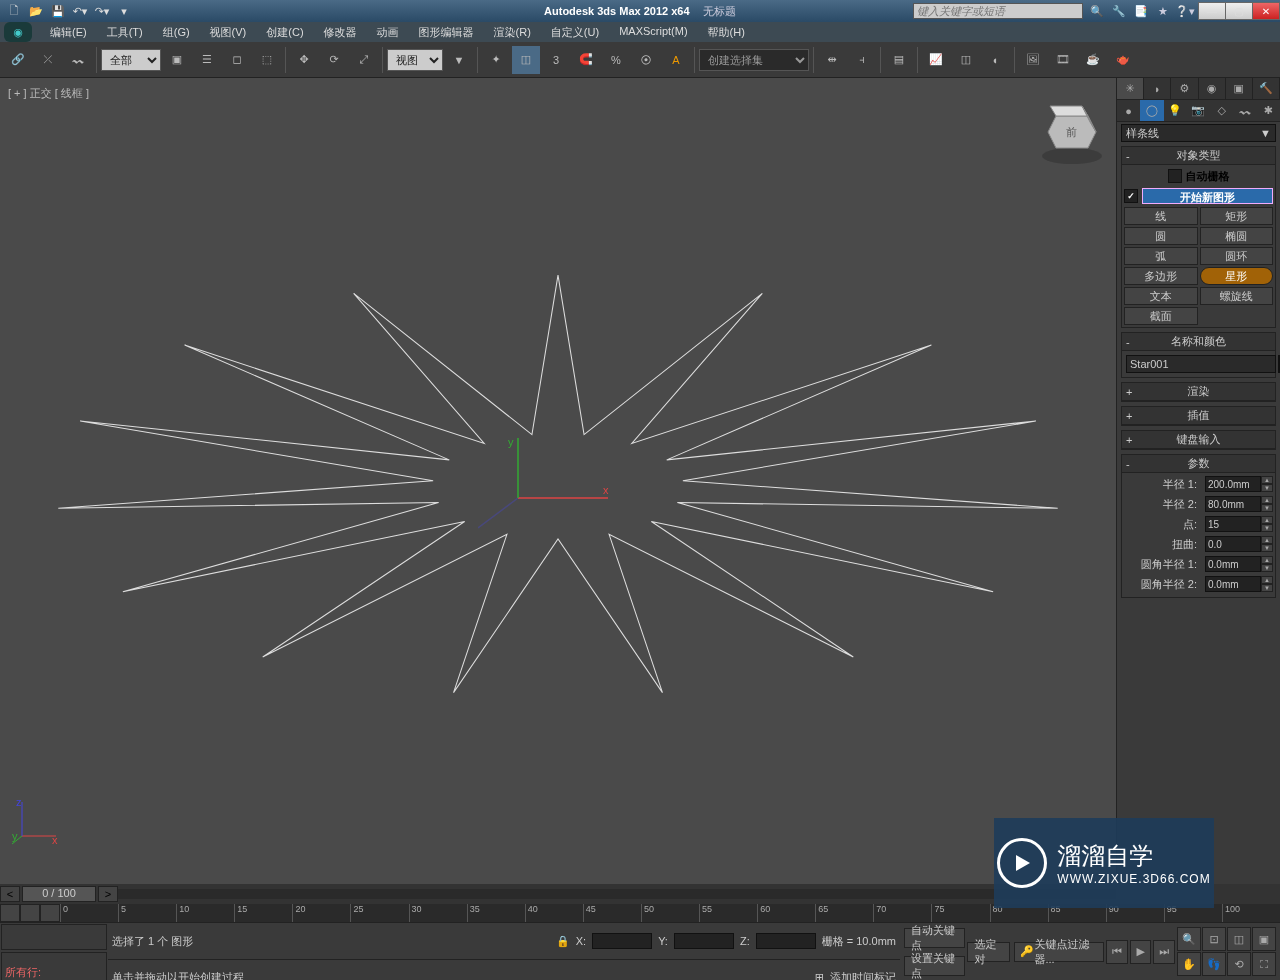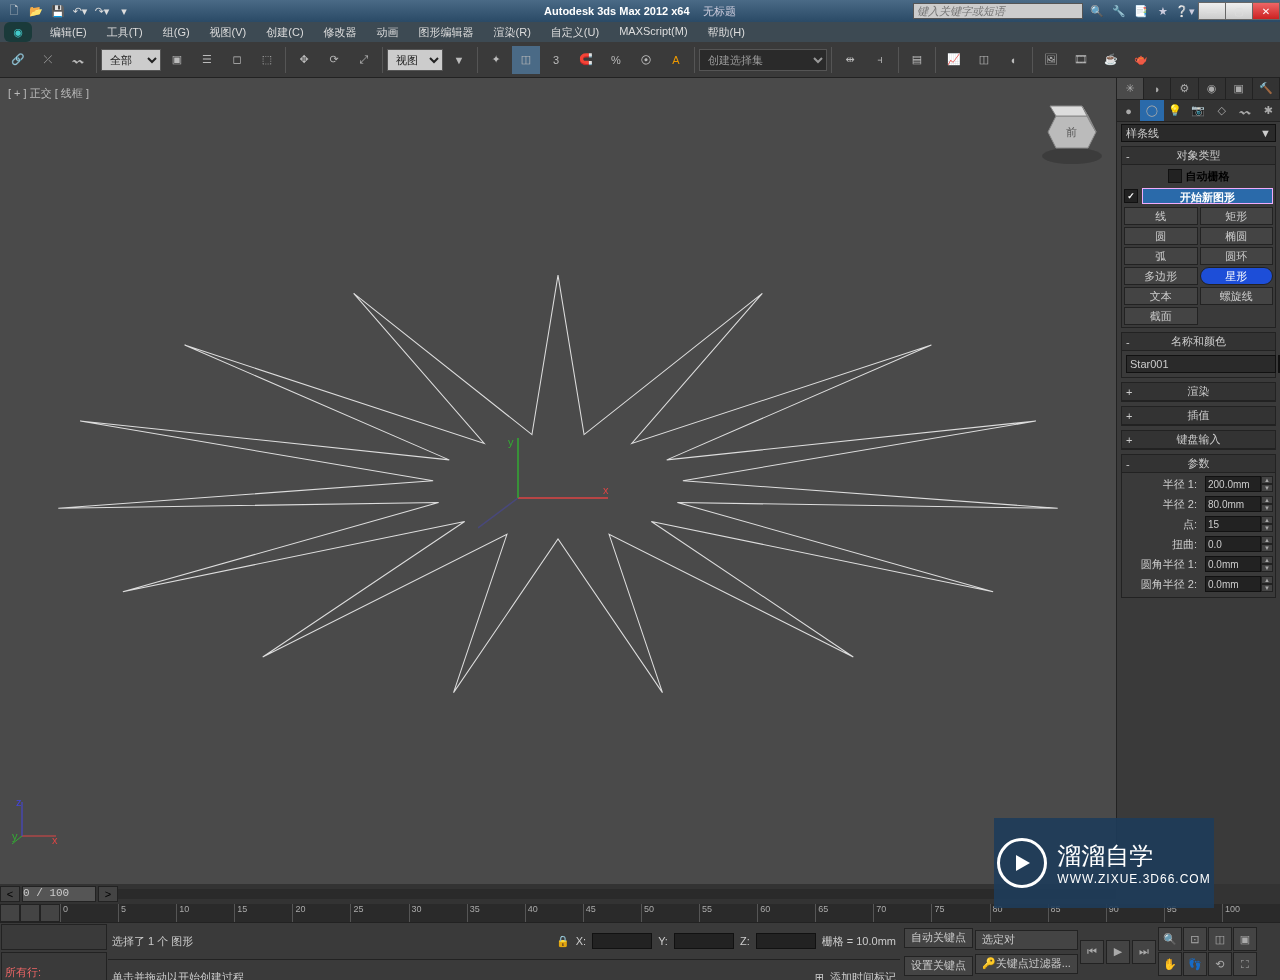--- a/index.html
+++ b/index.html
@@ -55,37 +55,37 @@
 .rollout { border: 1px solid #222; margin: 2px 4px; background: #3a3a3a; }
 .rollout-header { height: 18px; background: #333; color: #ccc; display: flex; align-items: center; justify-content: center; position: relative; border-bottom: 1px solid #222; }
 .rollout-header .toggle { position: absolute; left: 4px; }
 .rollout-body { padding: 2px; }
 .rollout-body .row { display: flex; align-items: center; height: 18px; margin-bottom: 2px; font-weight: bold; }
 .rollout-body .chk { width: 14px; height: 14px; background: #222; border: 1px solid #111; margin-right: 4px; display: flex; align-items: center; justify-content: center; font-size: 9px; color: #fff; }
 .rollout-body .chk.checked::before { content: "✓"; }
 .rollout-body .row-label { flex: 1; background: #2a6aaa; color: #fff; text-align: center; height: 16px; line-height: 16px; border: 1px solid #f0abfc; }
 .obj-grid { display: grid; grid-template-columns: 1fr 1fr; gap: 2px; }
 .obj-btn { height: 18px; background: #444; border: 1px solid #222; color: #ccc; display: flex; align-items: center; justify-content: center; }
-.obj-btn.active { background: #1d4ed8; color: #fff; border-radius: 9px; }
+.obj-btn.active { background: #a16207; color: #fff; border-radius: 9px; }
 
 .name-row { display: flex; gap: 2px; padding: 2px; }
 .name-row input { flex: 1; height: 18px; background: #2a2a2a; border: 1px solid #111; color: #ccc; padding: 0 3px; }
 .name-row .color-swatch { width: 18px; height: 18px; border: 1px solid #111; }
 
 .param-row { display: flex; align-items: center; justify-content: flex-end; height: 18px; margin-bottom: 2px; gap: 8px; }
 .param-row .plabel { color: #ccc; }
 .spinner { display: flex; width: 68px; height: 16px; }
 .spinner input { flex: 1; background: #222; border: 1px solid #111; color: #ccc; padding: 0 2px; width: 52px; font-size: 10px; }
 .spinner .arrows { width: 12px; display: flex; flex-direction: column; }
 .spinner .arrows div { flex: 1; background: #444; border: 1px solid #222; font-size: 6px; display: flex; align-items: center; justify-content: center; color: #aaa; }
 
 
 .time-slider { position: absolute; bottom: 76px; left: 0; right: 164px; height: 20px; background: #333; display: flex; align-items: center; }
 .time-slider .slider-btn { width: 20px; height: 16px; background: #444; border: 1px solid #222; display: flex; align-items: center; justify-content: center; }
-.time-slider .slider-thumb { width: 74px; height: 16px; background: #555; border: 1px solid #222; text-align: left; color: #ccc; margin: 0 2px; font-family: Liberation Mono, monospace; }
+.time-slider .slider-thumb { width: 74px; height: 16px; background: #555; border: 1px solid #222; text-align: center; color: #ccc; margin: 0 2px; }
 .time-slider .track { flex: 1; height: 10px; background: #2a2a2a; }
 
 .track-bar { position: absolute; bottom: 58px; left: 0; right: 0; height: 18px; background: #333; display: flex; }
 .track-ruler { flex: 1; height: 18px; background: #2a2a2a; position: relative; display: flex; }
 .track-ruler .tick { flex: 1; border-left: 1px solid #555; color: #aaa; font-size: 9px; padding-left: 2px; }
 .mini-btns { width: 60px; display: flex; }
 .mini-btns div { flex: 1; background: #444; border: 1px solid #222; }
 
 .status-bar { position: absolute; bottom: 0; left: 0; right: 0; height: 58px; background: #3a3a3a; display: flex; border-top: 1px solid #222; }
 .status-left { width: 108px; display: flex; flex-direction: column; }
@@ -173,21 +173,21 @@
   <div class="tbtn">▼</div>
   <div class="tsep"></div>
   <div class="tbtn">✦</div>
   <div class="tbtn active">◫</div>
   <div class="tbtn">3</div>
   <div class="tbtn">🧲</div>
   <div class="tbtn">%</div>
   <div class="tbtn">⦿</div>
   <div class="tbtn" style="color:#e90">A</div>
   <div class="tsep"></div>
-  <select class="tselect dark" style="width:128px"><option>创建选择集</option></select>
+  <select class="tselect dark" style="width:110px"><option>创建选择集</option></select>
   <div class="tsep"></div>
   <div class="tbtn">⇹</div>
   <div class="tbtn">⫞</div>
   <div class="tsep"></div>
   <div class="tbtn">▤</div>
   <div class="tsep"></div>
   <div class="tbtn">📈</div>
   <div class="tbtn">◫</div>
   <div class="tbtn">◐</div>
   <div class="tsep"></div>
@@ -449,21 +449,21 @@
       <span style="flex:1">单击并拖动以开始创建过程</span>
       <span>⊞</span>
       <span>添加时间标记</span>
     </div>
   </div>
   <div class="status-right">
     <div style="display:flex;flex-direction:column;gap:8px">
       <div class="keybtn">自动关键点</div>
       <div class="keybtn">设置关键点</div>
     </div>
-    <div style="display:flex;flex-direction:column;gap:4px">
+    <div style="display:flex;flex-direction:row;gap:4px">
       <div class="keybtn">选定对</div>
       <div class="keybtn">
           <span>🔑</span> 
           <span>关键点过滤器...</span>
         </div>
     </div>
     <div class="navbtn">⏮</div>
     <div class="navbtn">▶</div>
     <div class="navbtn">⏭</div>
     <div style="display:grid;grid-template-columns:repeat(4,24px);gap:1px">

